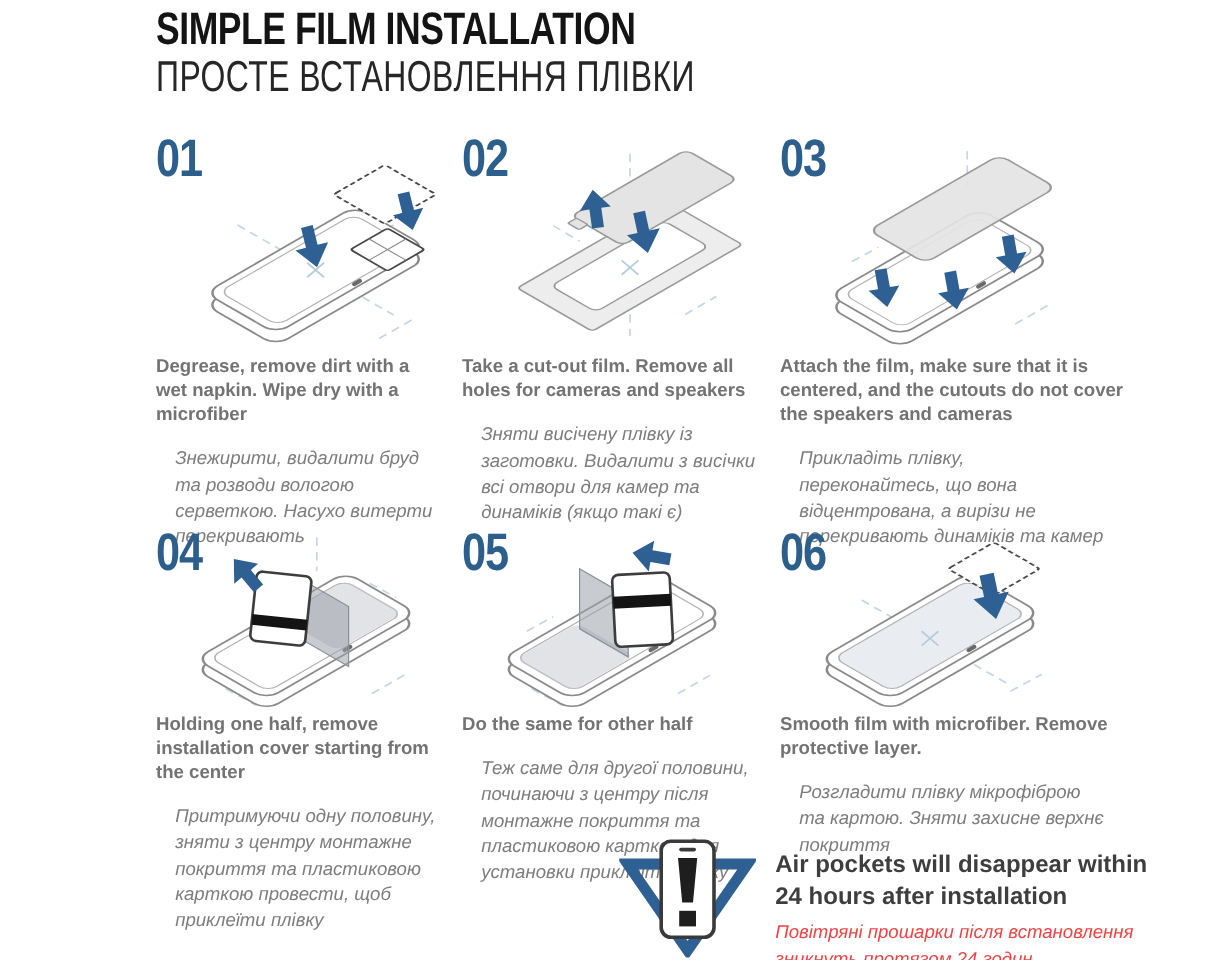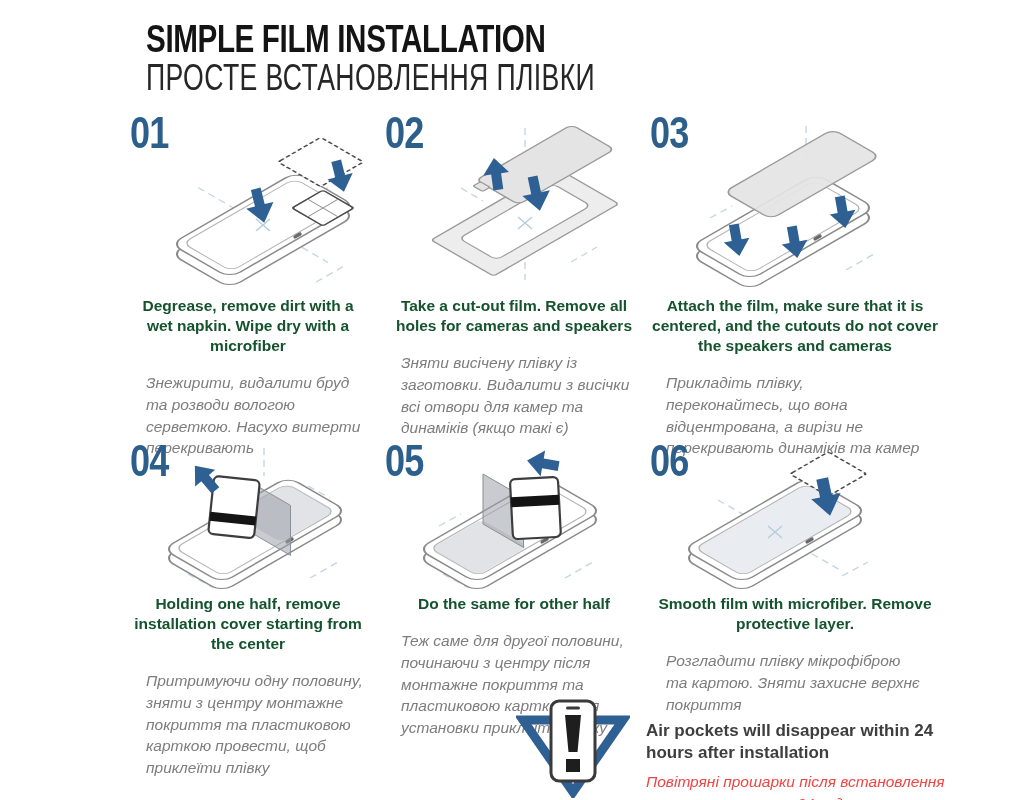--- a/index.html
+++ b/index.html
@@ -1,45 +1,45 @@
 <!DOCTYPE html>
 <html><head>
 <meta charset="utf-8">
 <style>
   html,body{margin:0;padding:0;background:#ffffff;}
   body{width:1024px;height:800px;position:relative;overflow:hidden;
        font-family:"Liberation Sans", sans-serif;color:#3f3f3f;}
 
-  .title-block{position:absolute;left:146px;top:6px;margin-top:14px;}
+  .title-block{position:absolute;left:130px;top:6px;}
   .title-en{font-size:38px;font-weight:bold;color:#141414;line-height:1.02;
             white-space:nowrap;transform:scaleX(0.78);transform-origin:0 0;letter-spacing:-0.5px;}
   .title-ua{font-size:36px;font-weight:400;color:#262626;line-height:1.05;
             white-space:nowrap;transform:scaleX(0.74);transform-origin:0 0;letter-spacing:0.5px;}
 
   .steps{position:absolute;left:130px;top:114px;display:grid;
          grid-template-columns:255px 265px 290px;grid-template-rows:312px auto;}
   .step{position:relative;}
   .step-top{position:relative;}
   .row1 .step-top{height:182px;}
   .row2 .step-top{height:152px;margin-top:16px;}
   .step-number{position:absolute;left:0;top:0;font-size:44px;font-weight:bold;color:#2d5f8d;
                line-height:0.85;transform:scaleX(0.82);transform-origin:0 0;letter-spacing:-1px;}
   .illu{position:absolute;}
   .row1 .illu{left:36px;top:8px;}
   .row2 .illu{left:28px;top:4px;}
 
-  .step-en{font-size:15.5px;font-weight:bold;color:#14532d;line-height:1.3;margin:0 0 7px 0;text-align:center;}
+  .step-en{font-size:15.5px;font-weight:bold;color:#737373;line-height:1.3;margin:0 0 7px 0;}
   .step-ua{font-size:15.5px;font-style:italic;color:#7d7d7d;line-height:1.4;margin:16px;}
   .col1 .step-en,.col1 .step-ua{max-width:236px;}
   .col2 .step-en,.col2 .step-ua{max-width:258px;}
   .col3 .step-en,.col3 .step-ua{max-width:290px;}
 
   .note{position:absolute;left:516px;top:698px;display:flex;gap:16px;}
   .note-texts{padding-top:10px;}
-  .note-en{font-size:17px;font-weight:bold;color:#3e3e3e;line-height:1.3;margin:12px 0 7px 0;max-width:330px;}
+  .note-en{font-size:20px;font-weight:bold;color:#3e3e3e;line-height:1.3;margin:0 0 7px 0;max-width:330px;}
   .note-ua{font-size:15.5px;font-style:italic;color:#ef4444;line-height:1.4;margin:0;max-width:340px;}
 
   svg .ph{fill:#ffffff;stroke:#8a8a8a;stroke-width:2;}
   svg .scr{fill:none;stroke:#b2b2b2;stroke-width:1.3;}
   svg .guide{stroke:#c3d6e4;stroke-width:1.4;stroke-dasharray:7 5;fill:none;}
   svg .star{stroke:#b6cddd;stroke-width:1.5;fill:none;}
   svg .arrow{fill:#2e6094;}
   svg .film{fill:#e4e4e4;stroke:#9a9a9a;stroke-width:1.8;}
   svg .back{fill:#ededed;stroke:#9a9a9a;stroke-width:1.8;}
   svg .nap{fill:#ffffff;stroke:#4a4a4a;stroke-width:2;stroke-dasharray:5 3;}

